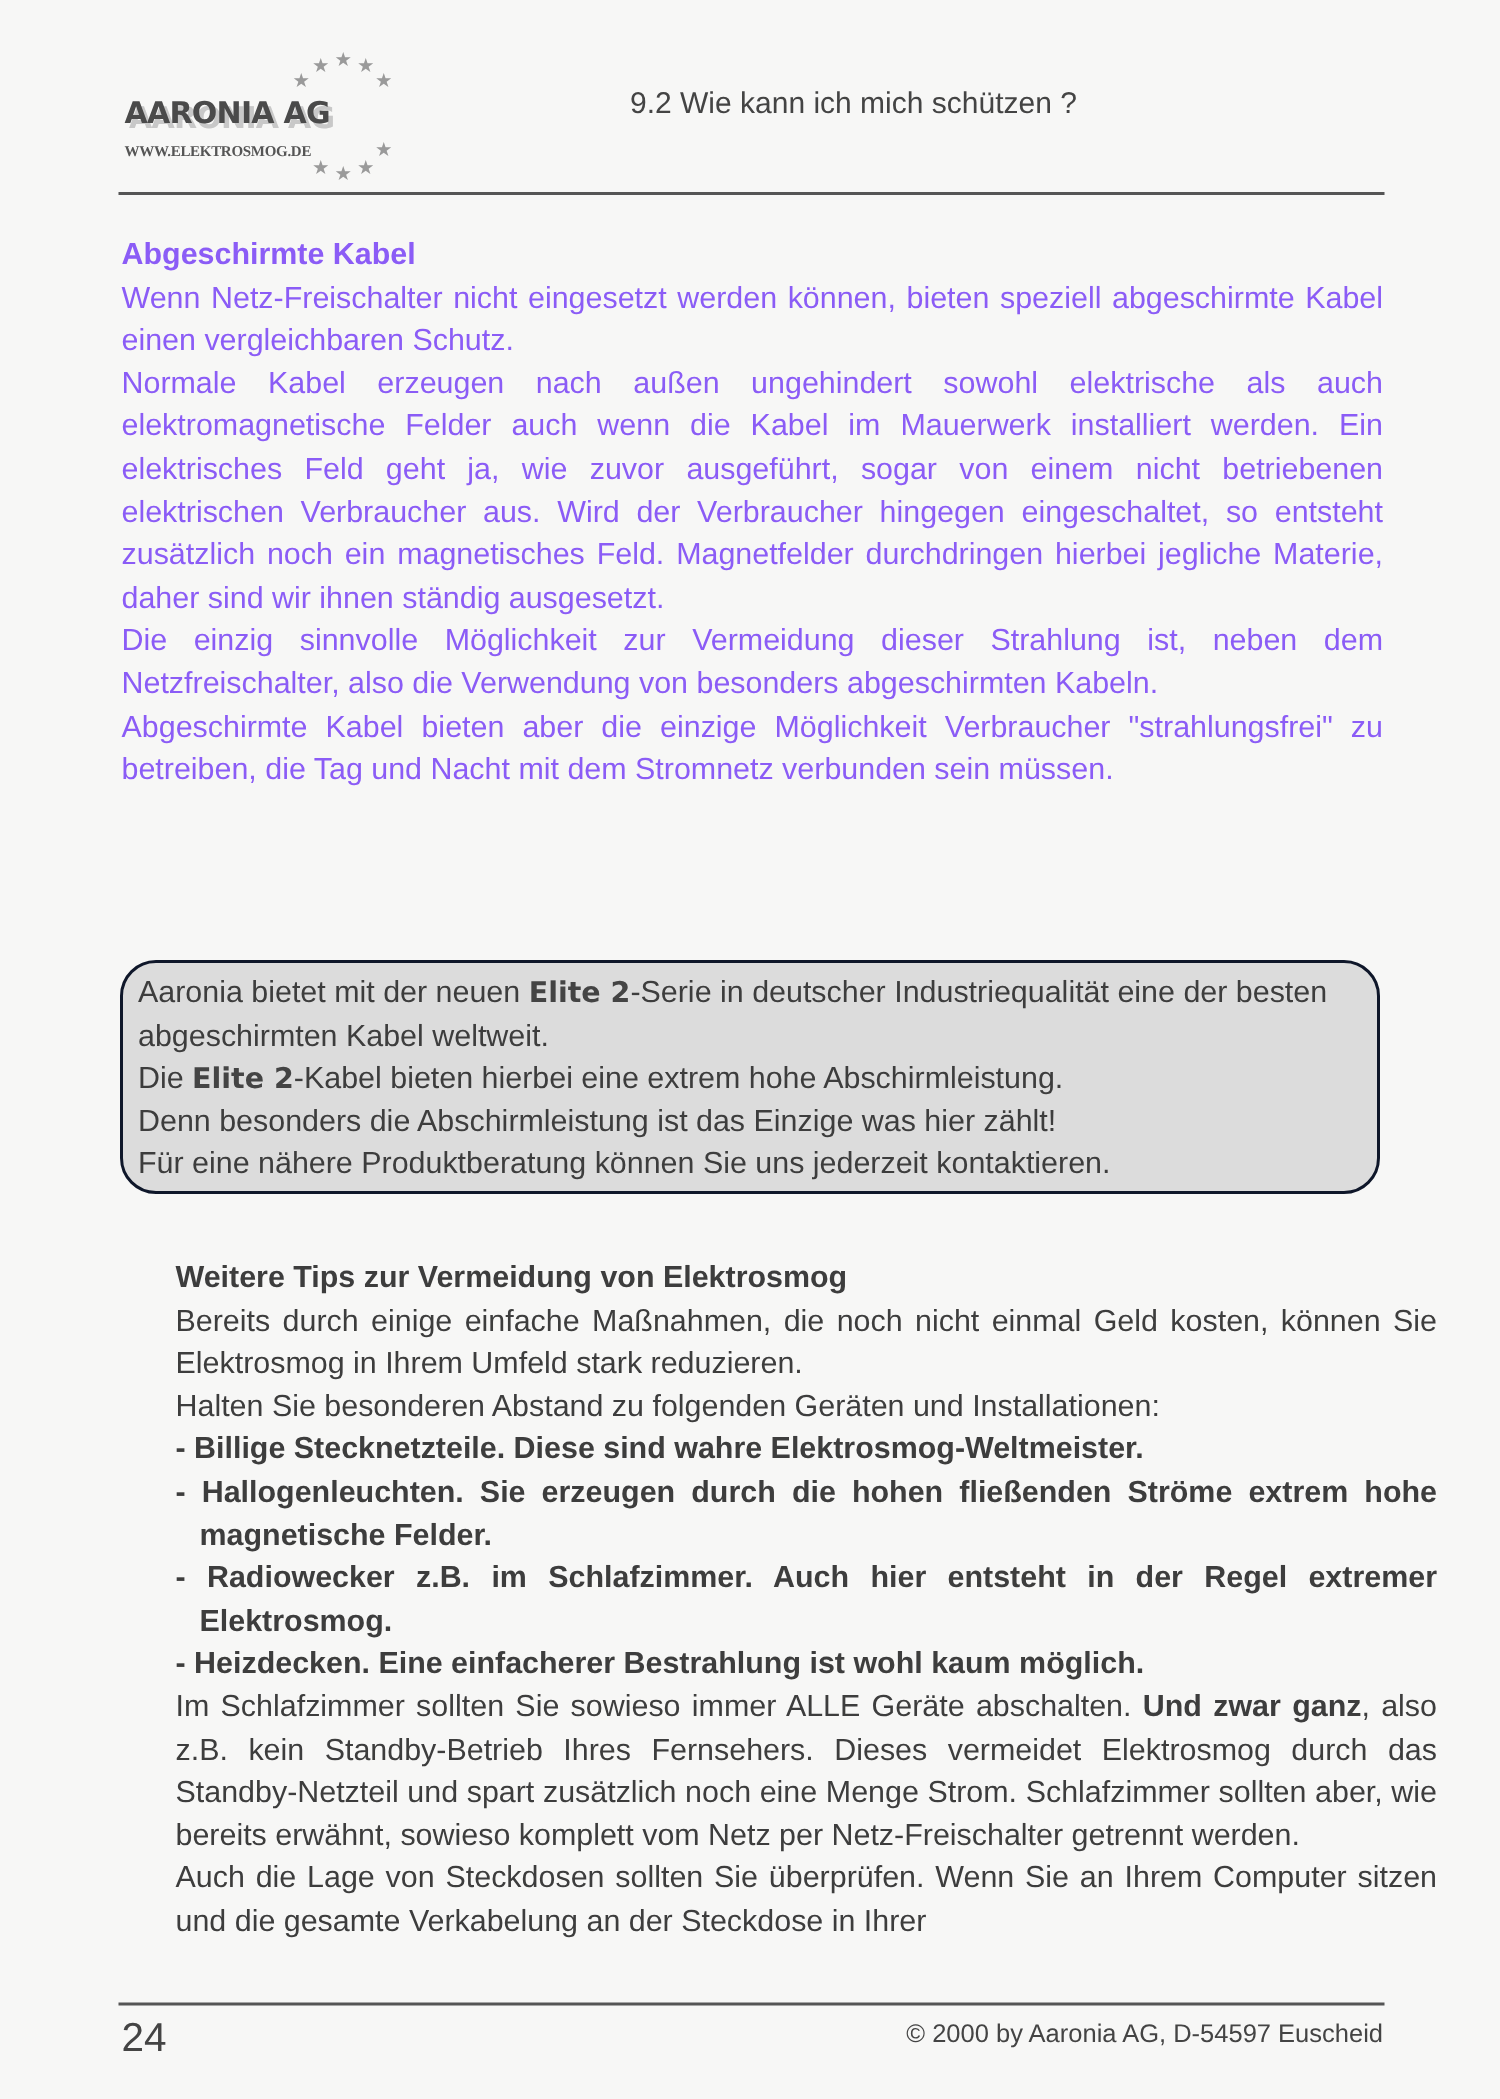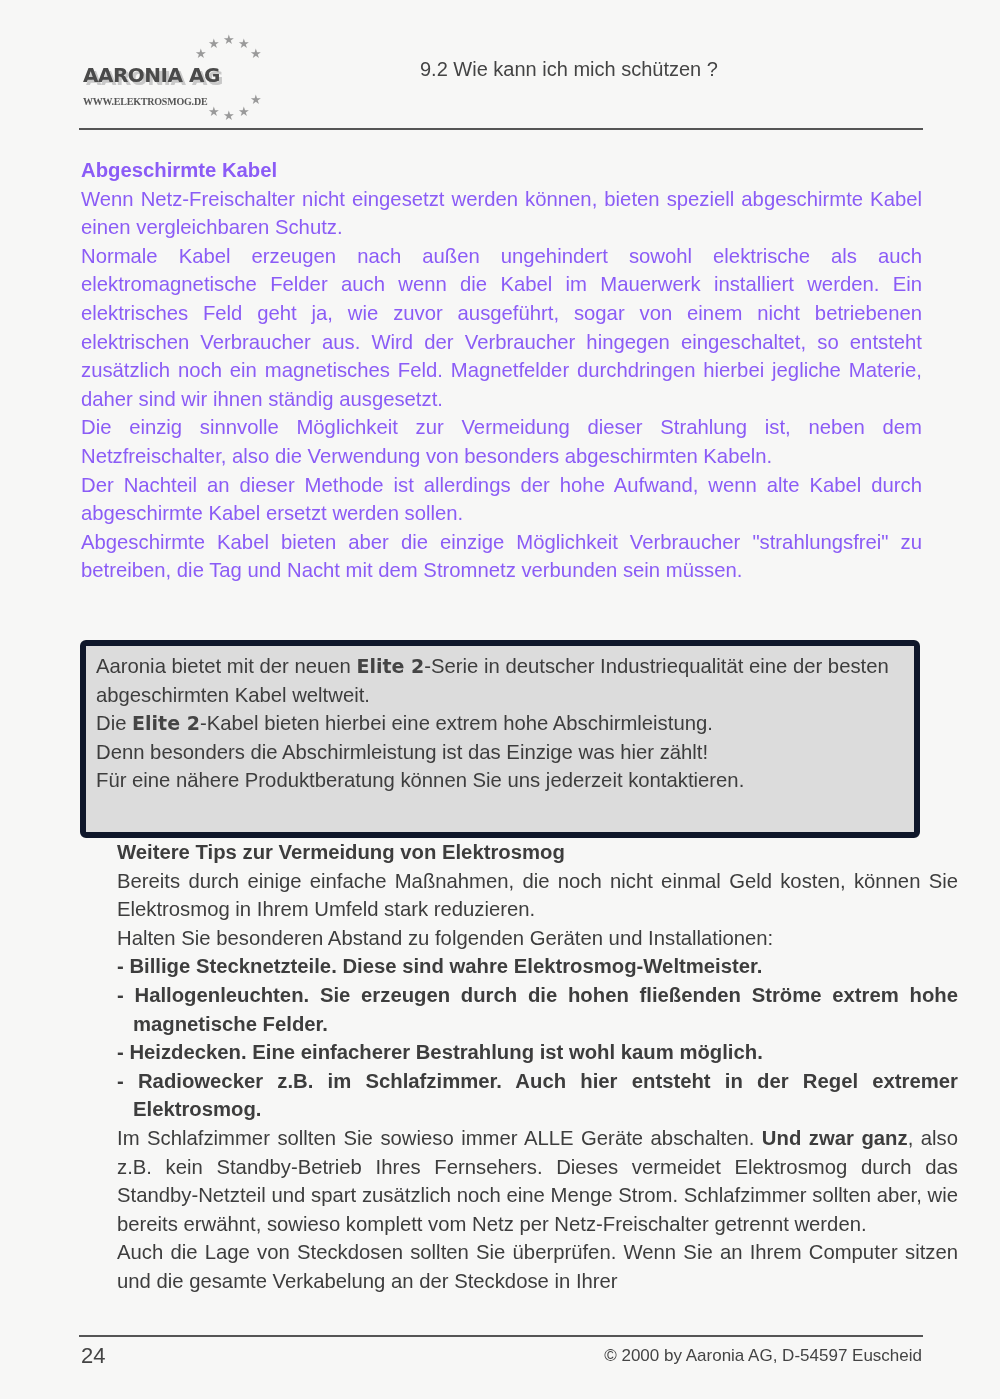--- a/index.html
+++ b/index.html
@@ -11,29 +11,29 @@
   .logo .brand { position: absolute; left: 3px; top: 33px; font-family: "DejaVu Sans", sans-serif; font-weight: bold; font-size: 20px; color: #4a4a4a; letter-spacing: -0.5px; text-shadow: 3px 3px 0 #c8c8c8; }
   .logo .url { position: absolute; left: 3px; top: 66px; font-family: Liberation Serif, serif; font-weight: bold; font-size: 10px; color: #555; letter-spacing: -0.2px; }
   .logo .star { position: absolute; font-size: 13px; color: #9a9a9a; }
   .header-title { position: absolute; left: 420px; top: 58px; font-size: 20px; color: #444; white-space: nowrap; }
   .rule { position: absolute; left: 79px; width: 844px; height: 2px; background: #555; }
   .content { position: absolute; left: 81px; top: 156px; width: 841px; font-size: 20.3px; line-height: 28.6px; color: #8b5cf6; }
   .content p { margin: 0; text-align: justify; }
   .content p.last { text-align-last: left; }
   .h { font-weight: bold; margin: 0; }
   .box {
-    position: absolute; left: 80px; top: 640px; width: 840px; height: 198px;
-    background: #dcdcdc; border: 6px solid #0f172a; border-radius: 6px; box-sizing: border-box;
+    position: absolute; left: 80px; top: 640px; width: 840px; height: 156px;
+    background: #dcdcdc; border: 2px solid #0f172a; border-radius: 24px; box-sizing: border-box;
     padding: 6px 10px 0 10px; font-size: 20.3px; line-height: 28.6px; color: #3d3d3d;
   }
   .box .elite { font-family: "DejaVu Sans", sans-serif; font-weight: bold; font-size: 19px; color: #444; }
   .section2 { position: absolute; left: 81px; top: 838px; width: 841px; font-size: 20.3px; line-height: 28.6px; color: #3d3d3d; margin-left: 36px; }
   .section2 p { margin: 0; text-align: justify; }
   .bullet { padding-left: 16px; text-indent: -16px; text-align: center; font-weight: bold; }
-  .footer-num { position: absolute; left: 81px; top: 1343px; font-size: 22px; color: #444; }
+  .footer-num { position: absolute; left: 81px; top: 1343px; font-size: 27px; color: #444; }
   .footer-copy { position: absolute; right: 78px; top: 1346px; font-size: 17px; color: #444; }
 </style>
 </head>
 <body>
 
 <div class="logo">
   <span class="star" style="left:128px;top:6px">★</span>
   <span class="star" style="left:143px;top:2px">★</span>
   <span class="star" style="left:158px;top:6px">★</span>
   <span class="star" style="left:170px;top:16px">★</span>
@@ -46,38 +46,37 @@
   <span class="url">WWW.ELEKTROSMOG.DE</span>
 </div>
 <div class="header-title">9.2 Wie kann ich mich schützen ?</div>
 <div class="rule" style="top:128px"></div>
 
 <div class="content">
   <p class="h">Abgeschirmte Kabel</p>
   <p class="last">Wenn Netz-Freischalter nicht eingesetzt werden können, bieten speziell abgeschirmte Kabel einen vergleichbaren Schutz.</p>
   <p class="last">Normale Kabel erzeugen nach außen ungehindert sowohl elektrische als auch elektromagnetische Felder auch wenn die Kabel im Mauerwerk installiert werden. Ein elektrisches Feld geht ja, wie zuvor ausgeführt, sogar von einem nicht betriebenen elektrischen Verbraucher aus. Wird der Verbraucher hingegen eingeschaltet, so entsteht zusätzlich noch ein magnetisches Feld. Magnetfelder durchdringen hierbei jegliche Materie, daher sind wir ihnen ständig ausgesetzt.</p>
   <p class="last">Die einzig sinnvolle Möglichkeit zur Vermeidung dieser Strahlung ist, neben dem Netzfreischalter, also die Verwendung von besonders abgeschirmten Kabeln.</p>
-  <p class="last">Der Nachteil an dieser Methode ist allerdings der hohe Aufwand, wenn alte Kabel durch abgeschirmte Kabel ersetzt werden sollen.</p>
   <p class="last">Abgeschirmte Kabel bieten aber die einzige Möglichkeit Verbraucher "strahlungsfrei" zu betreiben, die Tag und Nacht mit dem Stromnetz verbunden sein müssen.</p>
 </div>
 
 <div class="box">
   <div><span>Aaronia bietet mit der neuen </span><span class="elite">Elite 2</span><span>-Serie in deutscher Industriequalität eine der besten abgeschirmten Kabel weltweit.</span></div>
   <div><span>Die </span><span class="elite">Elite 2</span><span>-Kabel bieten hierbei eine extrem hohe Abschirmleistung.</span></div>
   <div>Denn besonders die Abschirmleistung ist das Einzige was hier zählt!</div>
   <div>Für eine nähere Produktberatung können Sie uns jederzeit kontaktieren.</div>
 </div>
 
 <div class="section2">
   <p class="h">Weitere Tips zur Vermeidung von Elektrosmog</p>
   <p class="last">Bereits durch einige einfache Maßnahmen, die noch nicht einmal Geld kosten, können Sie Elektrosmog in Ihrem Umfeld stark reduzieren.</p>
   <p class="last">Halten Sie besonderen Abstand zu folgenden Geräten und Installationen:</p>
   <p class="bullet">- Billige Stecknetzteile. Diese sind wahre Elektrosmog-Weltmeister.</p>
   <p class="bullet">- Hallogenleuchten. Sie erzeugen durch die hohen fließenden Ströme extrem hohe magnetische Felder.</p>
+  <p class="bullet">- Radiowecker z.B. im Schlafzimmer. Auch hier entsteht in der Regel extremer Elektrosmog.</p>
   <p class="bullet">- Heizdecken. Eine einfacherer Bestrahlung ist wohl kaum möglich.</p>
-  <p class="bullet">- Radiowecker z.B. im Schlafzimmer. Auch hier entsteht in der Regel extremer Elektrosmog.</p>
   <p class="last"><span>Im Schlafzimmer sollten Sie sowieso immer ALLE Geräte abschalten. </span><b>Und zwar ganz</b><span>, also z.B. kein Standby-Betrieb Ihres Fernsehers. Dieses vermeidet Elektrosmog durch das Standby-Netzteil und spart zusätzlich noch eine Menge Strom. Schlafzimmer sollten aber, wie bereits erwähnt, sowieso komplett vom Netz per Netz-Freischalter getrennt werden.</span></p>
   <p>Auch die Lage von Steckdosen sollten Sie überprüfen. Wenn Sie an Ihrem Computer sitzen und die gesamte Verkabelung an der Steckdose in Ihrer</p>
 </div>
 
 <div class="rule" style="top:1335px"></div>
 <div class="footer-num">24</div>
 <div class="footer-copy">© 2000 by Aaronia AG, D-54597 Euscheid</div>
 
 </body></html>

